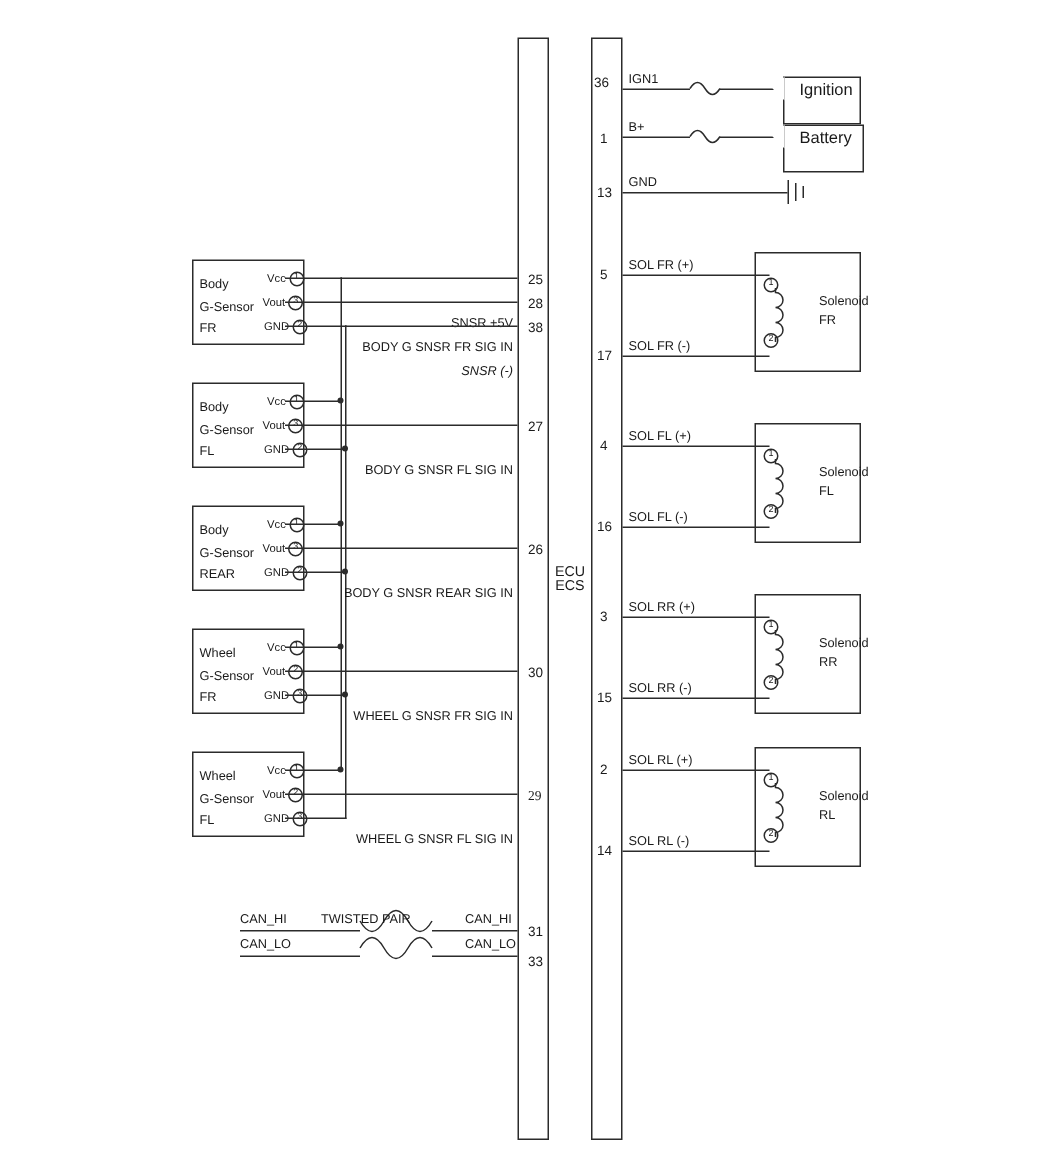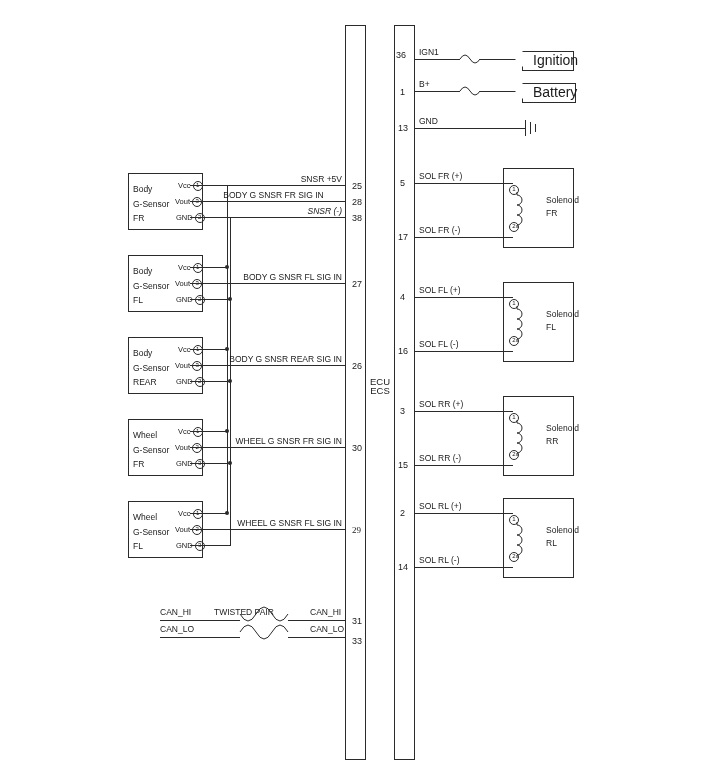--- a/index.html
+++ b/index.html
@@ -1,32 +1,32 @@
 <!DOCTYPE html>
 <html><head>
 <meta charset="utf-8">
 <style>
   html,body{margin:0;padding:0;background:#ffffff;}
   body{font-family:"Liberation Sans", sans-serif;}
   #sheet{position:relative;width:703px;height:780px;background:#ffffff;overflow:hidden;}
   .lbl{position:absolute;font-size:8.5px;color:#1a1a1a;white-space:nowrap;line-height:1;}
-  .lbl.r{text-align:right;}
+  .lbl.r{text-align:right;margin-top:36px;}
   .pin{position:absolute;font-size:9px;color:#1a1a1a;white-space:nowrap;}
   .wire{position:absolute;background:#2b2b2b;}
   .wh{height:1px;}
   .wv{width:1px;}
   .dot{position:absolute;width:4px;height:4px;border-radius:50%;background:#2b2b2b;}
   .box{position:absolute;border:1px solid #2b2b2b;background:#fff;box-sizing:border-box;}
   .ecu{position:absolute;border:1px solid #2b2b2b;background:#fff;box-sizing:border-box;}
   .ecu-label{position:absolute;font-size:9.5px;color:#1a1a1a;text-align:center;line-height:12px;}
   .sensor-name{position:absolute;font-size:8.5px;color:#1a1a1a;line-height:11px;white-space:nowrap;}
   .sensor-pin{position:absolute;font-size:7.5px;color:#1a1a1a;white-space:nowrap;}
   .circnum{display:inline-block;border:1px solid #2b2b2b;border-radius:50%;width:8px;height:8px;line-height:7px;text-align:center;font-size:6px;vertical-align:middle;}
   .sol-name{position:absolute;font-size:8.5px;color:#1a1a1a;line-height:11px;text-align:left;white-space:nowrap;margin-left:16px;}
-  .arrowbox{position:absolute;font-size:14px;color:#1a1a1a;height:20px;line-height:16px;padding-left:10px;padding-right:6px;border:1px solid #2b2b2b;background:#fff;box-sizing:border-box;}
+  .arrowbox{position:absolute;font-size:11px;color:#1a1a1a;height:32px;line-height:16px;padding-left:10px;padding-right:6px;border:1px solid #2b2b2b;background:#fff;box-sizing:border-box;}
   .arrowbox:before{content:"";position:absolute;left:-8px;top:-1px;width:0;height:0;border-top:8px solid transparent;border-bottom:8px solid transparent;border-right:8px solid #fff;}
   .arrowbox:after{content:"";position:absolute;left:-9px;top:-1px;width:0;height:0;border-top:8px solid transparent;border-bottom:8px solid transparent;border-right:8px solid #2b2b2b;z-index:-1;}
   svg{position:absolute;left:0;top:0;overflow:visible;}
 </style>
 </head>
 <body>
 
 <div id="sheet">
 
   <div class="ecu" style="left:345px;top:25px;width:21px;height:735px;"></div>
@@ -121,21 +121,21 @@
   <div class="wire wh" style="left:190px;top:545px;width:41px;"></div>
   <div class="dot" style="left:228px;top:297px;"></div>
   <div class="dot" style="left:228px;top:379px;"></div>
   <div class="dot" style="left:228px;top:461px;"></div>
 
   <div class="wire wh" style="left:227px;top:185px;width:118px;"></div>
   <div class="lbl r" style="left:240px;top:175px;width:102px;">SNSR +5V</div>
   <div class="pin" style="left:352px;top:181px;">25</div>
 
   <div class="wire wh" style="left:190px;top:201px;width:155px;"></div>
-  <div class="lbl r" style="left:205px;top:191px;width:137px;text-align:center;">BODY G SNSR FR SIG IN</div>
+  <div class="lbl r" style="left:205px;top:191px;width:137px;">BODY G SNSR FR SIG IN</div>
   <div class="pin" style="left:352px;top:197px;">28</div>
 
   <div class="wire wh" style="left:230px;top:217px;width:115px;"></div>
   <div class="lbl r" style="left:250px;top:207px;width:92px;font-style:italic;">SNSR (-)</div>
   <div class="pin" style="left:352px;top:213px;">38</div>
 
   <div class="wire wh" style="left:190px;top:283px;width:155px;"></div>
   <div class="lbl r" style="left:205px;top:273px;width:137px;">BODY G SNSR FL SIG IN</div>
   <div class="pin" style="left:352px;top:279px;">27</div>
 

